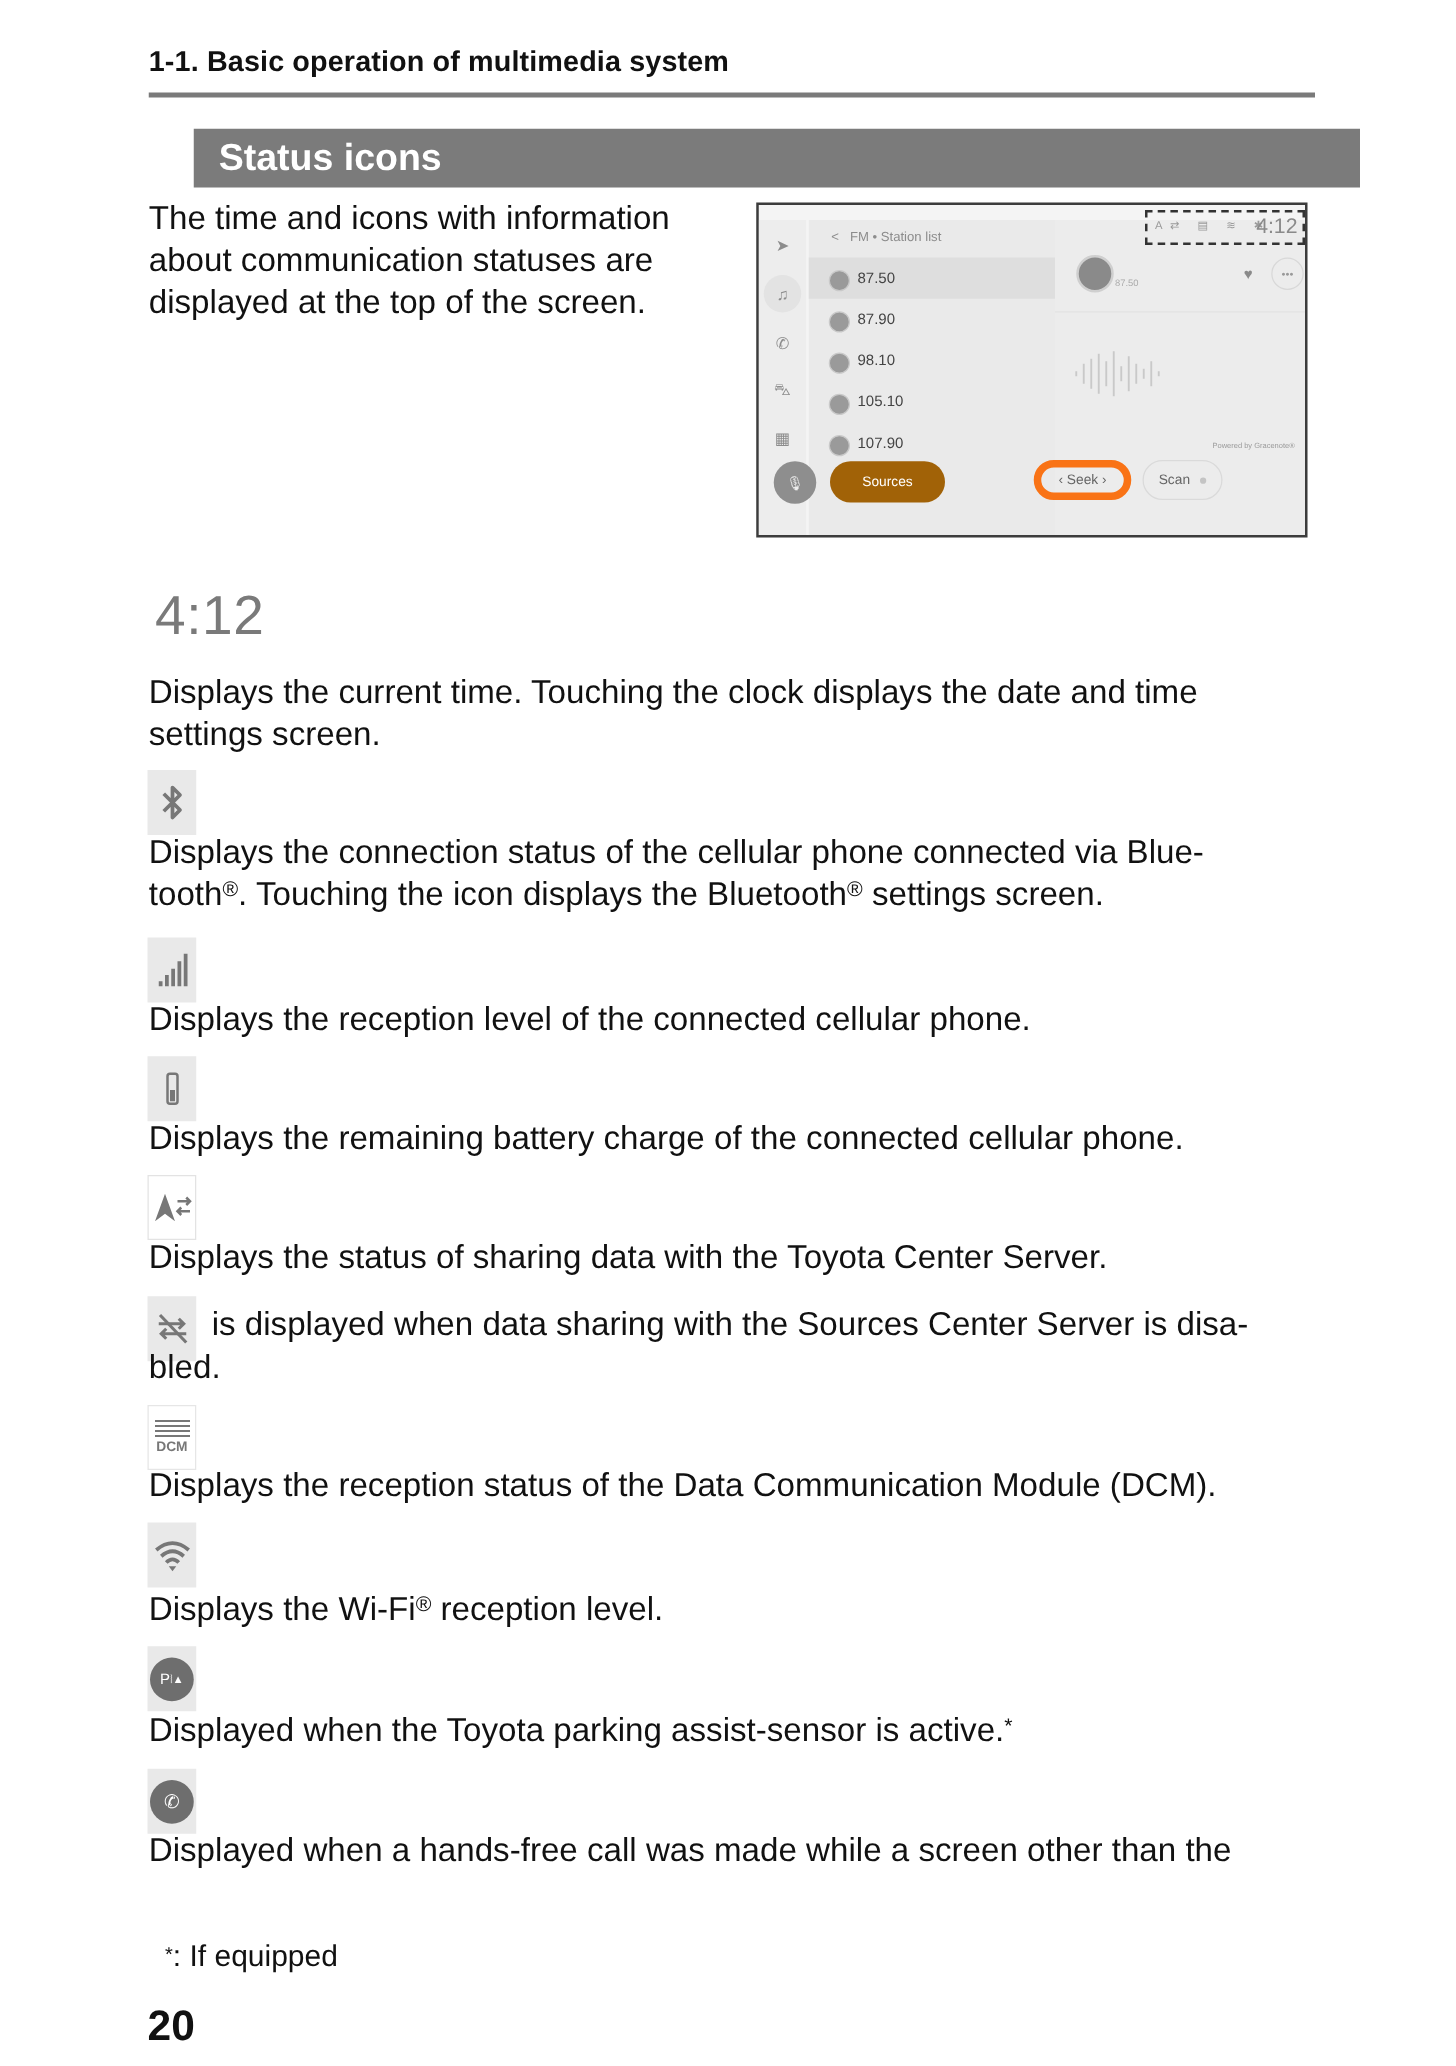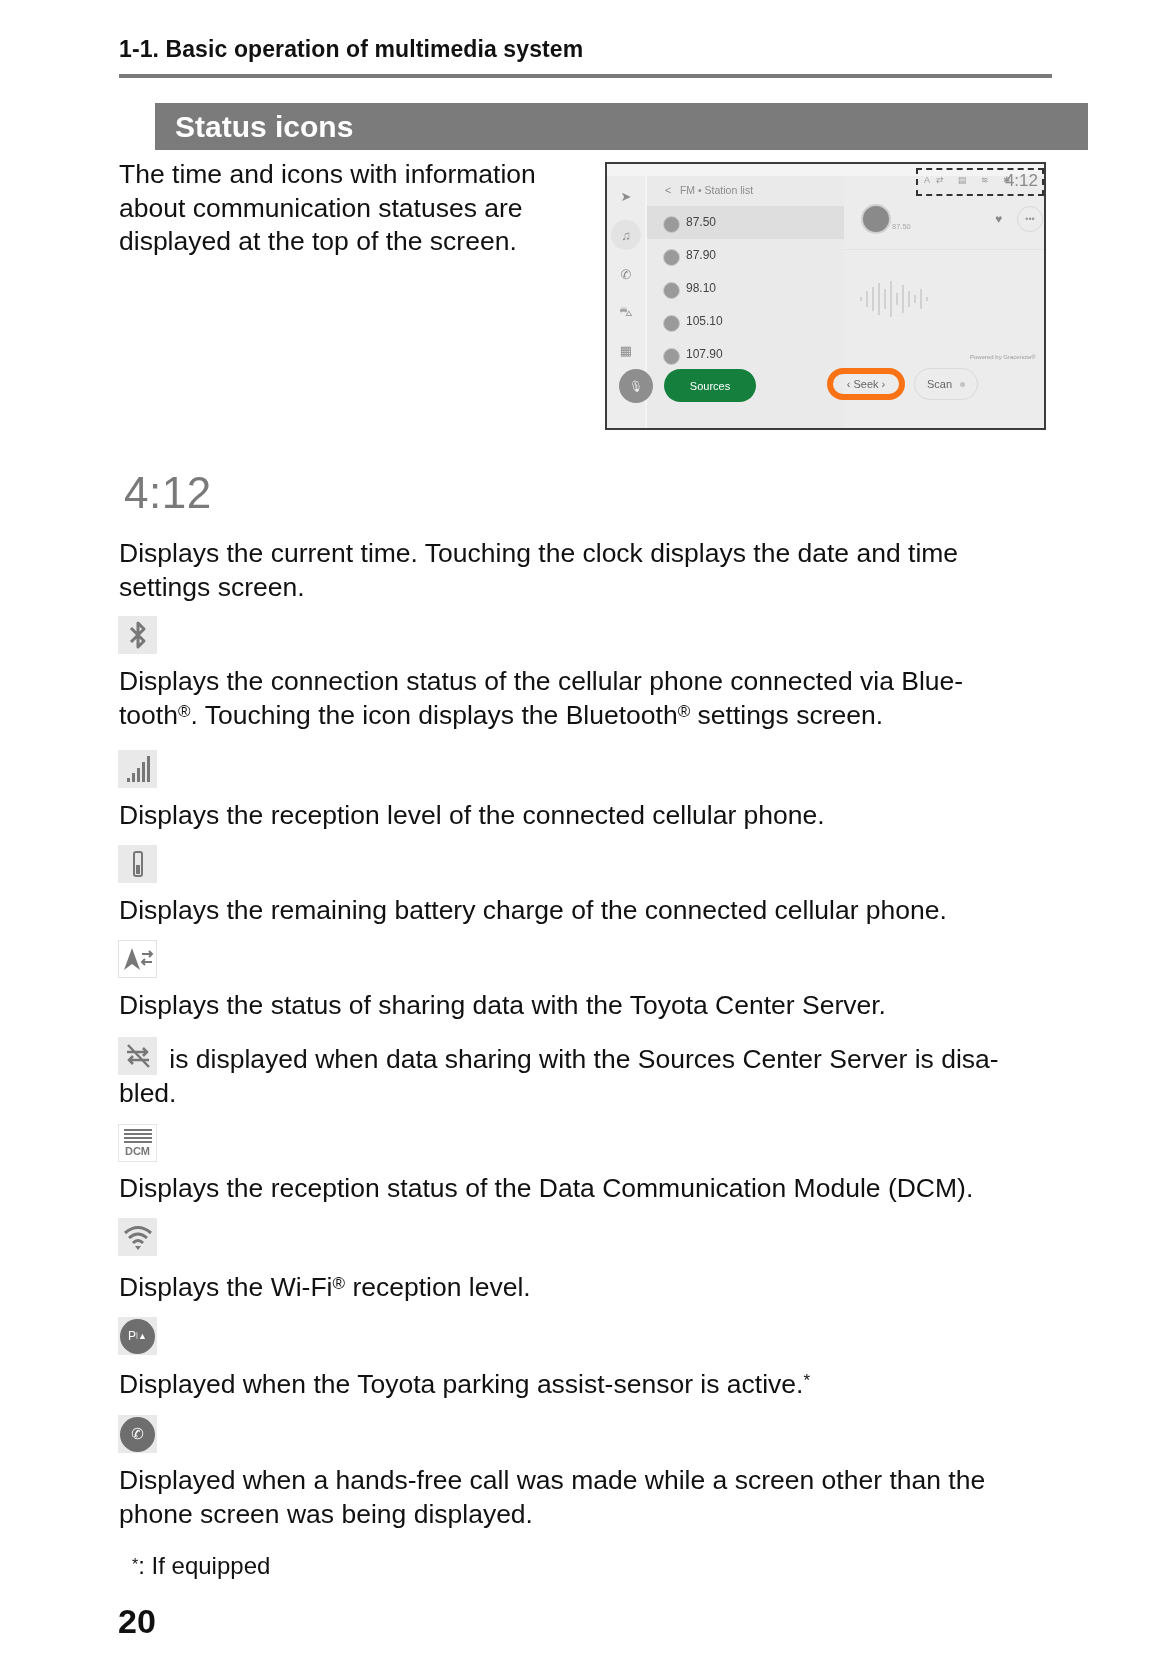--- a/index.html
+++ b/index.html
@@ -6,36 +6,36 @@
   body { width:1165px; height:1653px; position:relative; overflow:hidden;
          font-family:"Liberation Sans", sans-serif; color:#111; }
   .abs { position:absolute; }
   .hdr { left:119px; top:36px; font-size:23px; font-weight:bold; letter-spacing:0.1px; }
   .hdr-rule { left:119px; top:74px; width:933px; height:4px; background:#7a7a7a; }
   .title-bar { left:119px; top:103px; width:933px; height:47px; background:#7b7b7b;margin-left:36px; }
   .title-bar span { position:absolute; left:20px; top:7px; color:#fff; font-size:30px; font-weight:bold; }
   .intro { left:119px; top:158px; width:440px; font-size:26.5px; line-height:33.5px; }
   .body-text { font-size:26.5px; line-height:33.5px; left:119px; width:940px; }
   .sup { font-size:17px; vertical-align:top; position:relative; top:-4px; }
-  .icon-box { width:39px; height:38px; background:#e9e9e9; display:flex; align-items:center; justify-content:center; }
+  .icon-box { width:39px; height:52px; background:#e9e9e9; display:flex; align-items:center; justify-content:center; }
   .clock-big { left:124px; top:468px; font-size:44px; color:#7a7a7a; font-weight:normal; letter-spacing:0.5px; }
 
   
   .inset { left:605px; top:162px; width:441px; height:268px; border:2px solid #3c3c3c; background:#f4f4f4; box-sizing:border-box; overflow:hidden; }
   .inset .rail { position:absolute; left:0; top:12px; width:38px; height:256px; background:#ededed; }
   .inset .rail .ri { position:absolute; left:9px; width:20px; height:20px; display:flex; align-items:center; justify-content:center; color:#8c8c8c; font-size:13px; }
   .inset .rail .ri.music { background:#e3e3e3; border-radius:50%; width:30px; height:30px; left:4px; }
   .inset .list { position:absolute; left:40px; top:12px; width:197px; height:256px; background:#eaeaea; }
   .inset .crumb { position:absolute; left:18px; top:8px; font-size:10.5px; color:#8c8c8c; }
   .inset .row { position:absolute; left:0; width:197px; height:33px; }
   .inset .row.sel { background:#dedede; }
   .inset .row .st-ic { position:absolute; left:16px; top:10px; width:15px; height:15px; border-radius:50%; background:#9a9a9a; border:1px solid #c9c9c9; }
   .inset .row .freq { position:absolute; left:39px; top:9px; font-size:12px; color:#444; }
   .inset .mic { position:absolute; left:12px; top:205px; width:34px; height:34px; border-radius:50%; background:#8e8e8e; color:#eee; display:flex; align-items:center; justify-content:center; font-size:11px; }
-  .inset .sources { position:absolute; left:57px; top:205px; width:92px; height:33px; border-radius:17px; background:#15803d; color:#fff; font-size:11px; display:flex; align-items:center; justify-content:center; }
+  .inset .sources { position:absolute; left:57px; top:205px; width:92px; height:33px; border-radius:17px; background:#a16207; color:#fff; font-size:11px; display:flex; align-items:center; justify-content:center; }
   .inset .main { position:absolute; left:237px; top:12px; width:204px; height:256px; background:#ececec; }
   .inset .status-dash { position:absolute; left:309px; top:4px; width:128px; height:28px; border:2px dashed #333; box-sizing:border-box; }
   .inset .status-dash .ics { position:absolute; left:6px; top:5px; font-size:9px; color:#9a9a9a; letter-spacing:6px; }
   .inset .status-dash .tm { position:absolute; right:4px; top:1px; font-size:17px; color:#8a8a8a; }
   .inset .np-logo { position:absolute; left:254px; top:40px; width:26px; height:26px; border-radius:50%; background:#8a8a8a; border:2px solid #cfcfcf; }
   .inset .np-freq { position:absolute; left:285px; top:58px; font-size:7.5px; color:#aaa; }
   .inset .heart { position:absolute; left:388px; top:48px; font-size:12px; color:#8a8a8a; }
   .inset .more { position:absolute; left:410px; top:42px; width:24px; height:24px; border-radius:50%; border:1px solid #d8d8d8; color:#9a9a9a; font-size:9px; display:flex; align-items:center; justify-content:center; }
   .inset .wave { position:absolute; left:250px; top:115px; width:80px; height:40px; }
   .inset .powered { position:absolute; left:363px; top:190px; font-size:6px; color:#9a9a9a; }
@@ -217,20 +217,19 @@
 </div>
 <div class="abs body-text" style="top:1368px;">
   <span>Displayed when the Toyota parking assist-sensor is active.</span><span class="sup">*</span>
 </div>
 
 <div class="abs icon-box" style="left:118px; top:1415px;">
   <div style="width:35px; height:35px; border-radius:50%; background:#6e6e6e; color:#fff; font-size:15px; display:flex; align-items:center; justify-content:center;">✆</div>
 </div>
 <div class="abs body-text" style="top:1464px;">
   <span>Displayed when a hands-free call was made while a screen other than the</span><br>
-  <span>phone screen was being displayed.</span>
 </div>
 
 <div class="abs footnote">
   <span class="star">*</span><span>: If equipped</span>
 </div>
 
 <div class="abs pageno">20</div>
 
 </body></html>

